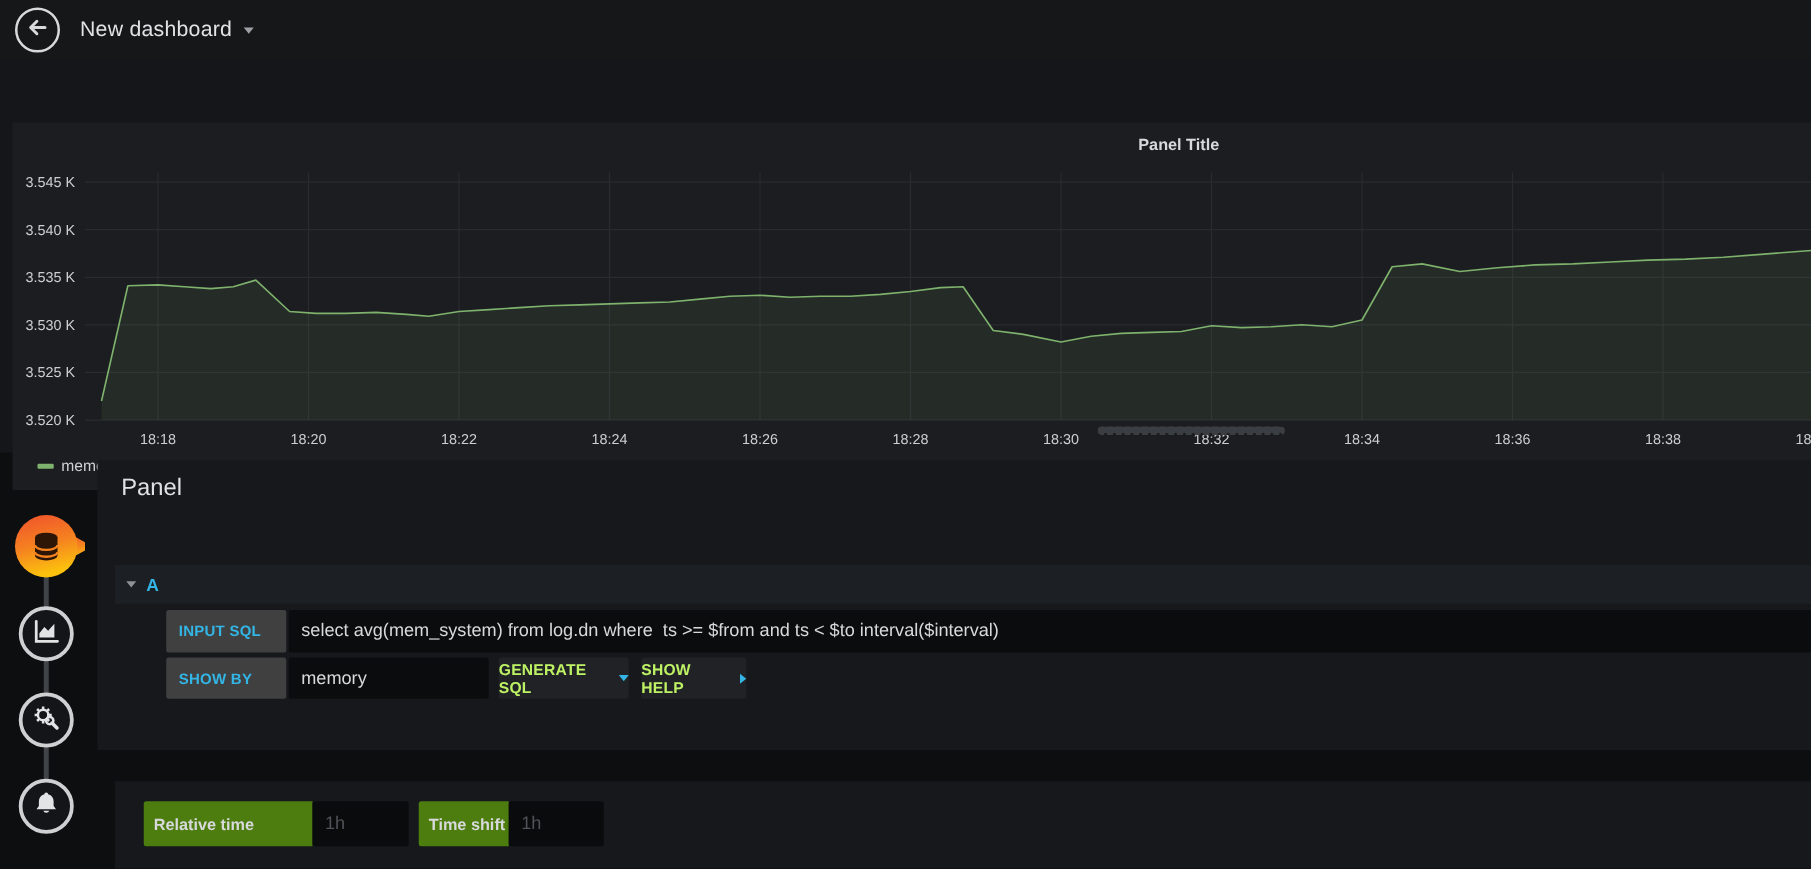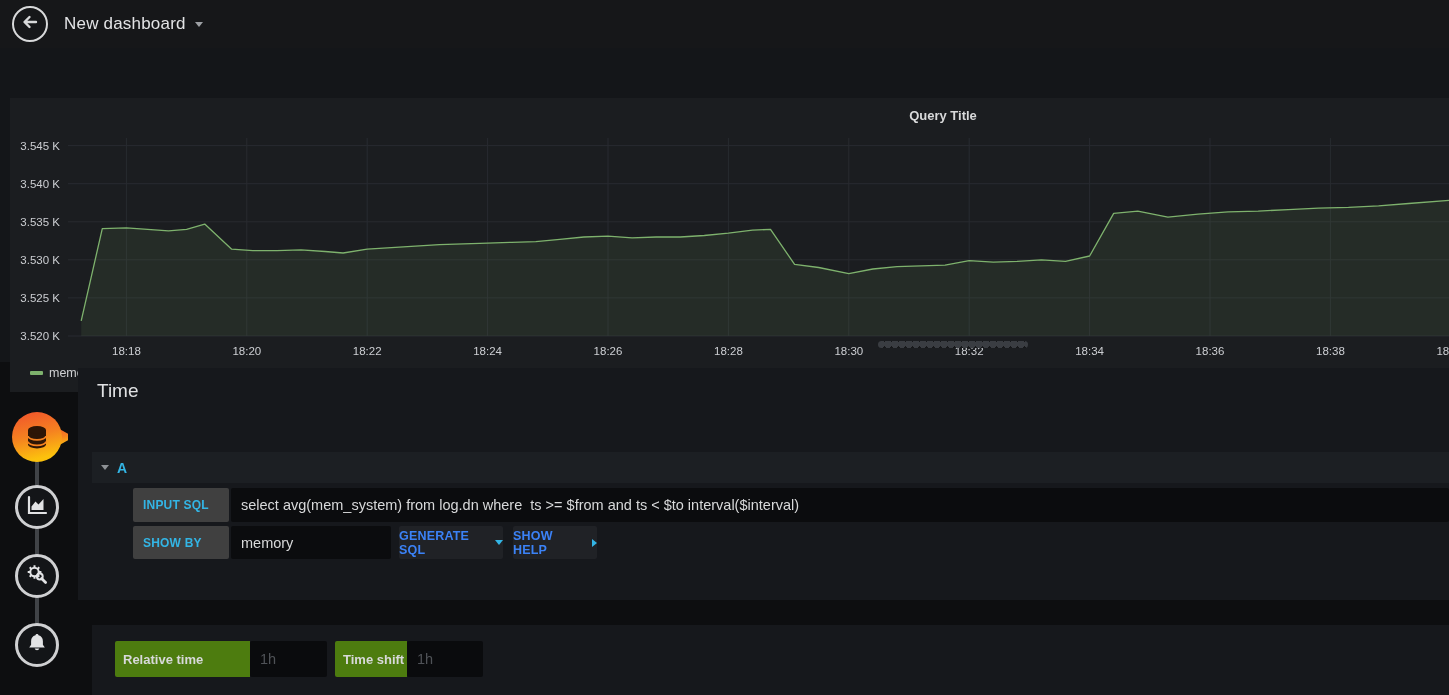--- a/index.html
+++ b/index.html
@@ -45,21 +45,21 @@
   .refid { color:#33b5e5; font-weight:700; font-size:14px; }
 
   .form-label { background:#404040; color:#33b5e5; font-size:12px; font-weight:700; display:flex; align-items:center; padding:0 10px; border-radius:2px; letter-spacing:.2px; }
   .form-input { background:#0b0c0e; border:none; outline:none; color:#d8d9da; font-size:14.5px; padding:0 10px; border-radius:2px; font-family:"Liberation Sans", sans-serif; }
   .form-input::placeholder { color:#4f5257; }
 
   .row-inputsql-label { position:absolute; left:55px; top:120px; width:96px; height:34px; }
   .row-inputsql-input { position:absolute; left:153px; top:120px; width:1218px; height:34px; }
   .row-alias-label { position:absolute; left:55px; top:158px; width:96px; height:33px; }
   .row-alias-input { position:absolute; left:153px; top:158px; width:160px; height:33px; }
-  .chip-btn { position:absolute; top:158px; height:33px; background:#202226; color:#3b82f6; font-size:12.5px; font-weight:700; display:flex; align-items:center; justify-content:flex-end; gap:23px; border-radius:2px; cursor:pointer; letter-spacing:.2px; }
+  .chip-btn { position:absolute; top:158px; height:33px; background:#202226; color:#bef264; font-size:12.5px; font-weight:700; display:flex; align-items:center; justify-content:flex-end; gap:23px; border-radius:2px; cursor:pointer; letter-spacing:.2px; }
   .chip-generate { left:321px; width:104px; }
   .chip-help { left:435px; width:84px; }
   .chip-caret-down { border-left:4px solid transparent; border-right:4px solid transparent; border-top:5px solid #33b5e5; width:0; height:0; }
   .chip-caret-right { border-top:4px solid transparent; border-bottom:4px solid transparent; border-left:5px solid #33b5e5; width:0; height:0; }
   .generated-sql { position:absolute; left:65px; top:206px; font-family:"DejaVu Sans Mono", monospace; font-size:12.5px; color:#cfd0d2; white-space:pre; }
 
   
   .options-container { position:absolute; left:92px; top:625px; width:1357px; height:70px; background:#16181c; }
   .opt-label { position:absolute; background:#4d7c0f; color:#d8d9da; font-size:13px; font-weight:700; display:flex; align-items:center; padding-left:8px; border-radius:2px 0 0 2px; }
   .opt-input { position:absolute; height:36px; background:#0a0b0d; }
@@ -78,21 +78,21 @@
           <path d="M16 10 H5 M9.5 5 L4.5 10 L9.5 15" stroke="#d8d9da" stroke-width="2.4" fill="none" stroke-linecap="round" stroke-linejoin="round"></path>
         </svg>
     </span>
   </div>
   <span class="nav-title">New dashboard</span>
   <span class="caret-down nav-caret"></span>
 </div>
 
 <div class="dash-upper">
   <div class="panel">
-    <div class="panel-title">Query Title</div>
+    <div class="panel-title">Panel Title</div>
     <svg id="chart-svg" class="chart-svg" width="1439" height="294">
         <line x1="58" x2="1439" y1="238.0" y2="238.0" class="grid"></line>
         <text x="50" y="242.0" class="tick ytick">3.520 K</text>
         <line x1="58" x2="1439" y1="199.9" y2="199.9" class="grid"></line>
         <text x="50" y="203.9" class="tick ytick">3.525 K</text>
         <line x1="58" x2="1439" y1="161.8" y2="161.8" class="grid"></line>
         <text x="50" y="165.8" class="tick ytick">3.530 K</text>
         <line x1="58" x2="1439" y1="123.8" y2="123.8" class="grid"></line>
         <text x="50" y="127.8" class="tick ytick">3.535 K</text>
         <line x1="58" x2="1439" y1="85.7" y2="85.7" class="grid"></line>
@@ -183,21 +183,21 @@
 <div class="tab-circle" style="top:623px;" title="Alert">
   <span>
     <svg width="24" height="24" viewBox="0 0 24 24">
       <path d="M12,3 c0.9,0 1.5,0.6 1.5,1.3 c3,0.8 4.4,3 4.4,5.9 v3.6 l1.9,2.6 H4.2 l1.9,-2.6 V10.2 c0,-2.9 1.4,-5.1 4.4,-5.9 C10.5,3.6 11.1,3 12,3 Z" fill="#e2e3e5"></path>
       <path d="M9.6,17.6 a2.5,2.2 0 0 0 4.8,0 Z" fill="#e2e3e5"></path>
     </svg>
   </span>
 </div>
 
 <div class="query-container">
-  <div class="query-header">Time</div>
+  <div class="query-header">Panel</div>
 
 
   <div class="refid-row">
     <span class="caret-down refid-caret"></span>
     <span class="refid">A</span>
   </div>
 
   <div class="form-label row-inputsql-label">INPUT SQL</div>
   <input class="form-input row-inputsql-input" type="text" value="select avg(mem_system) from log.dn where  ts &gt;= $from and ts &lt; $to interval($interval)" style="">
 

